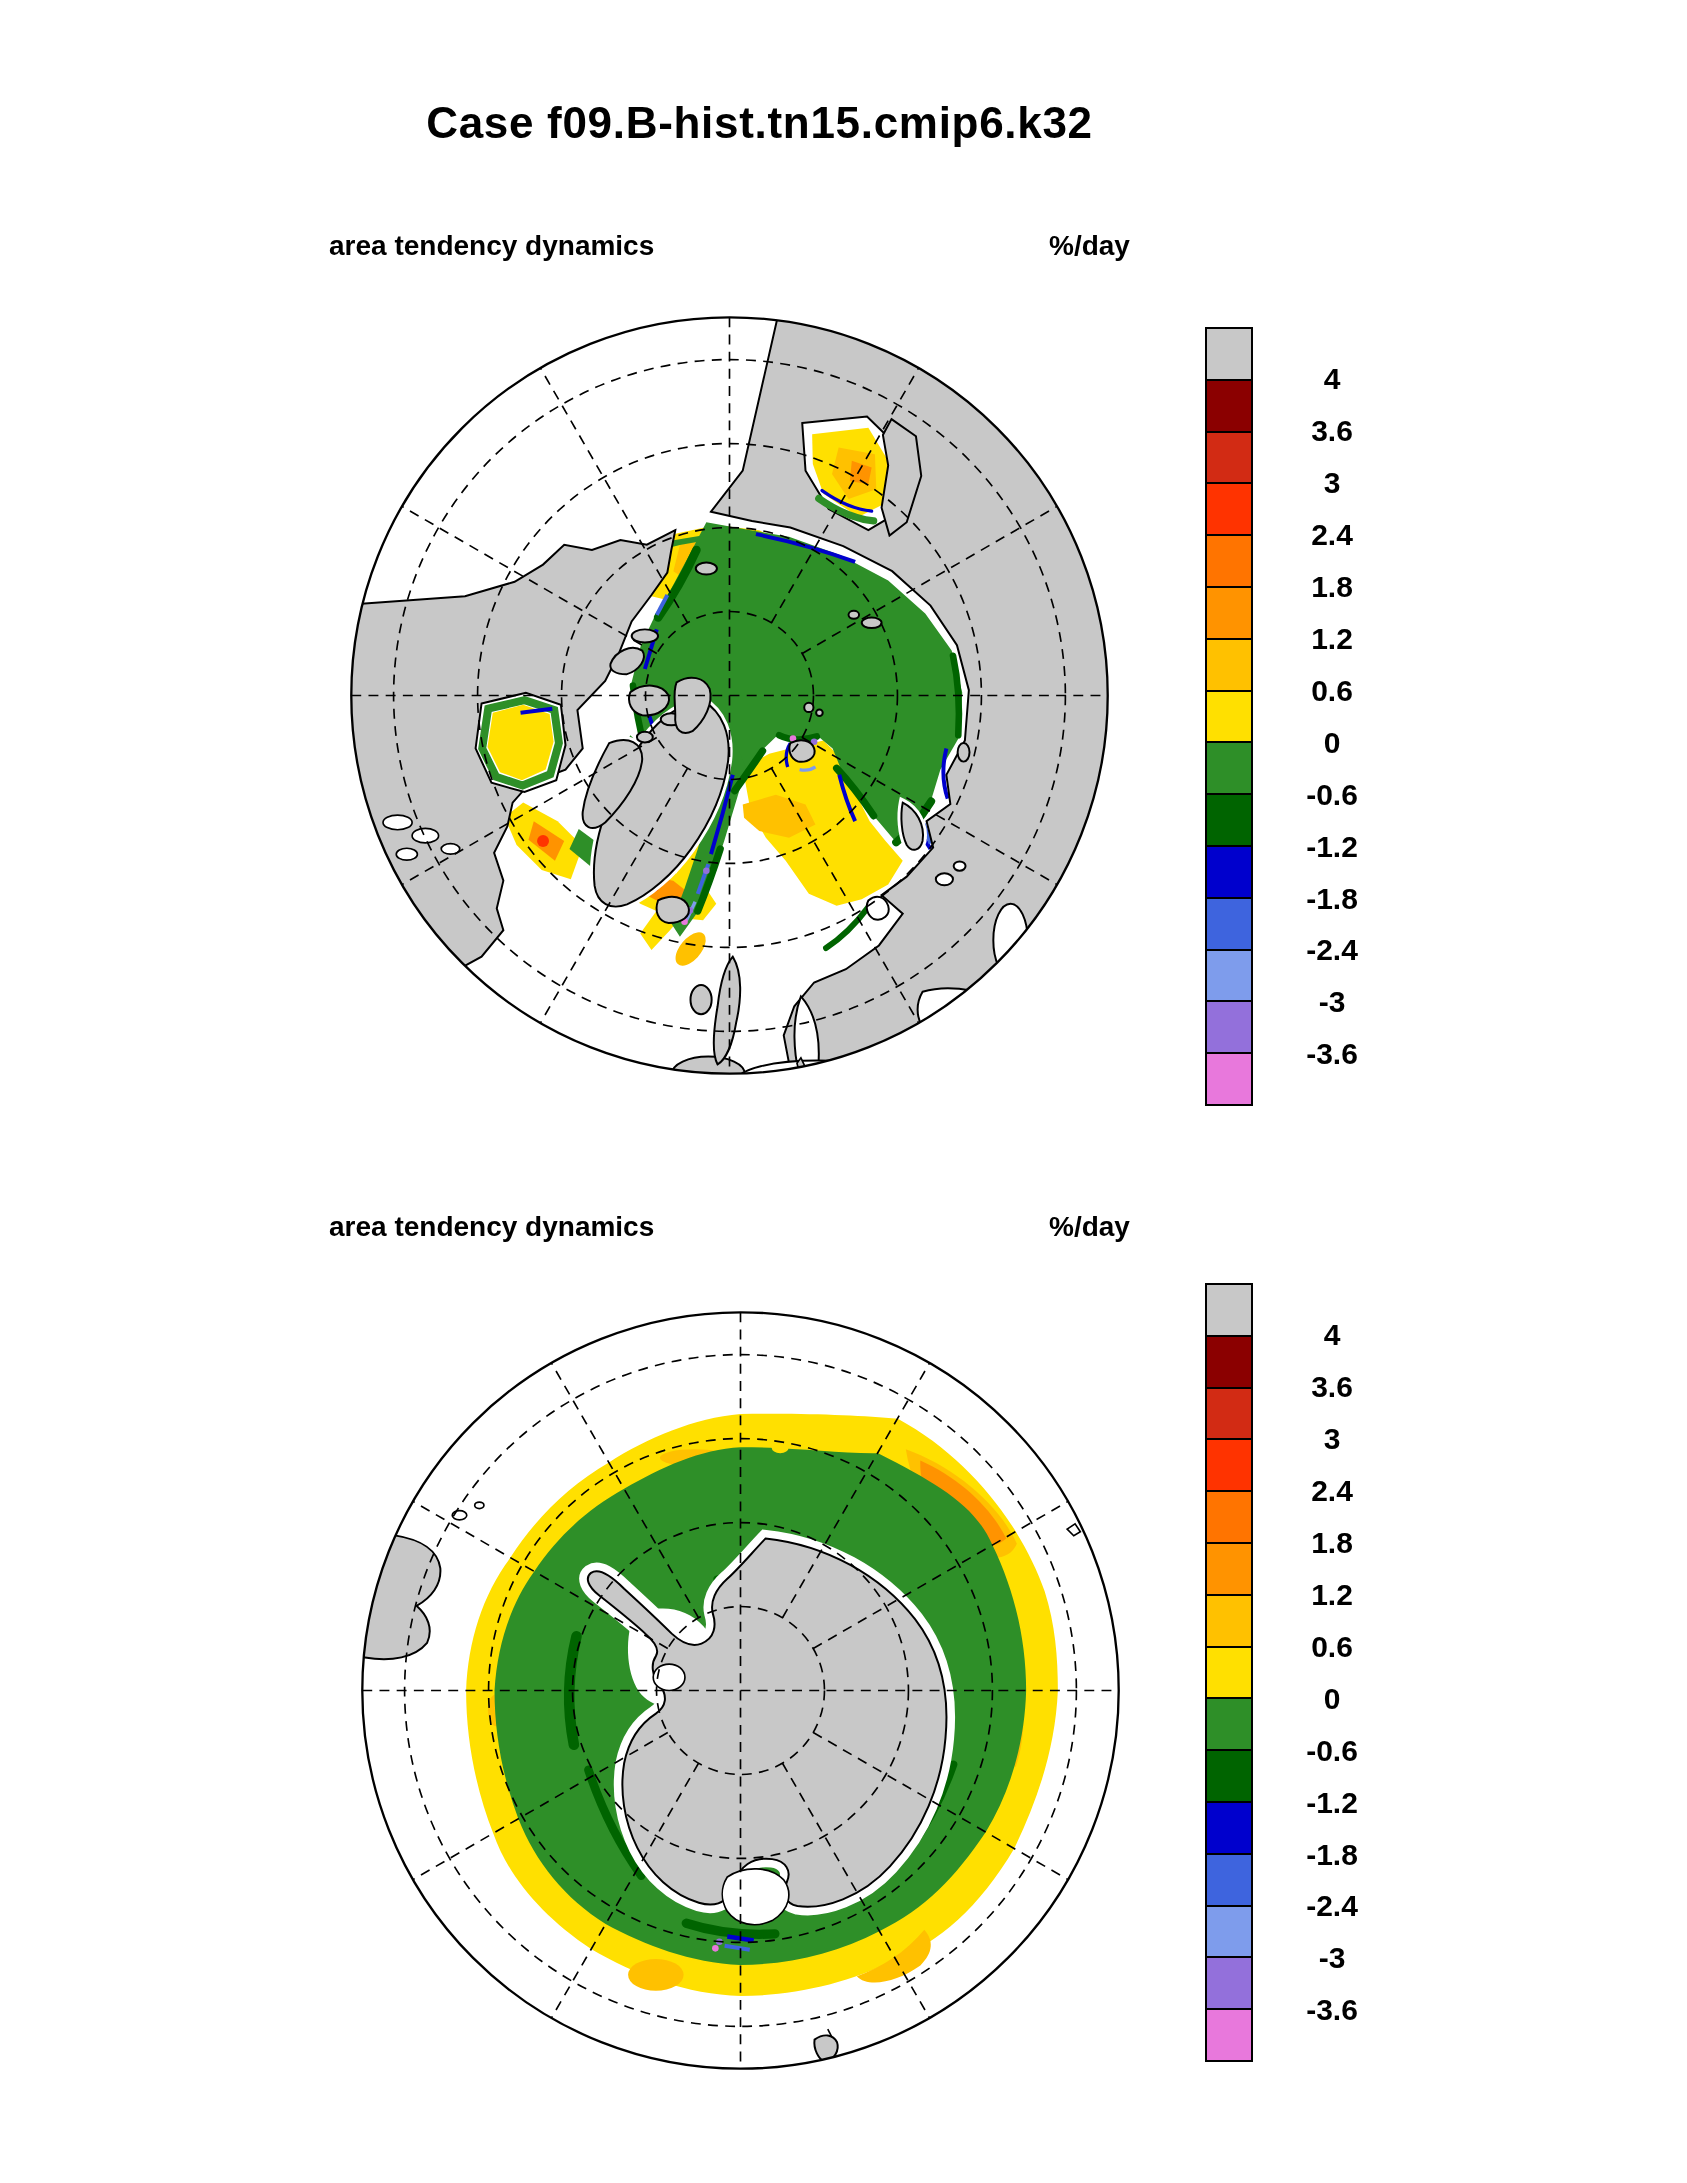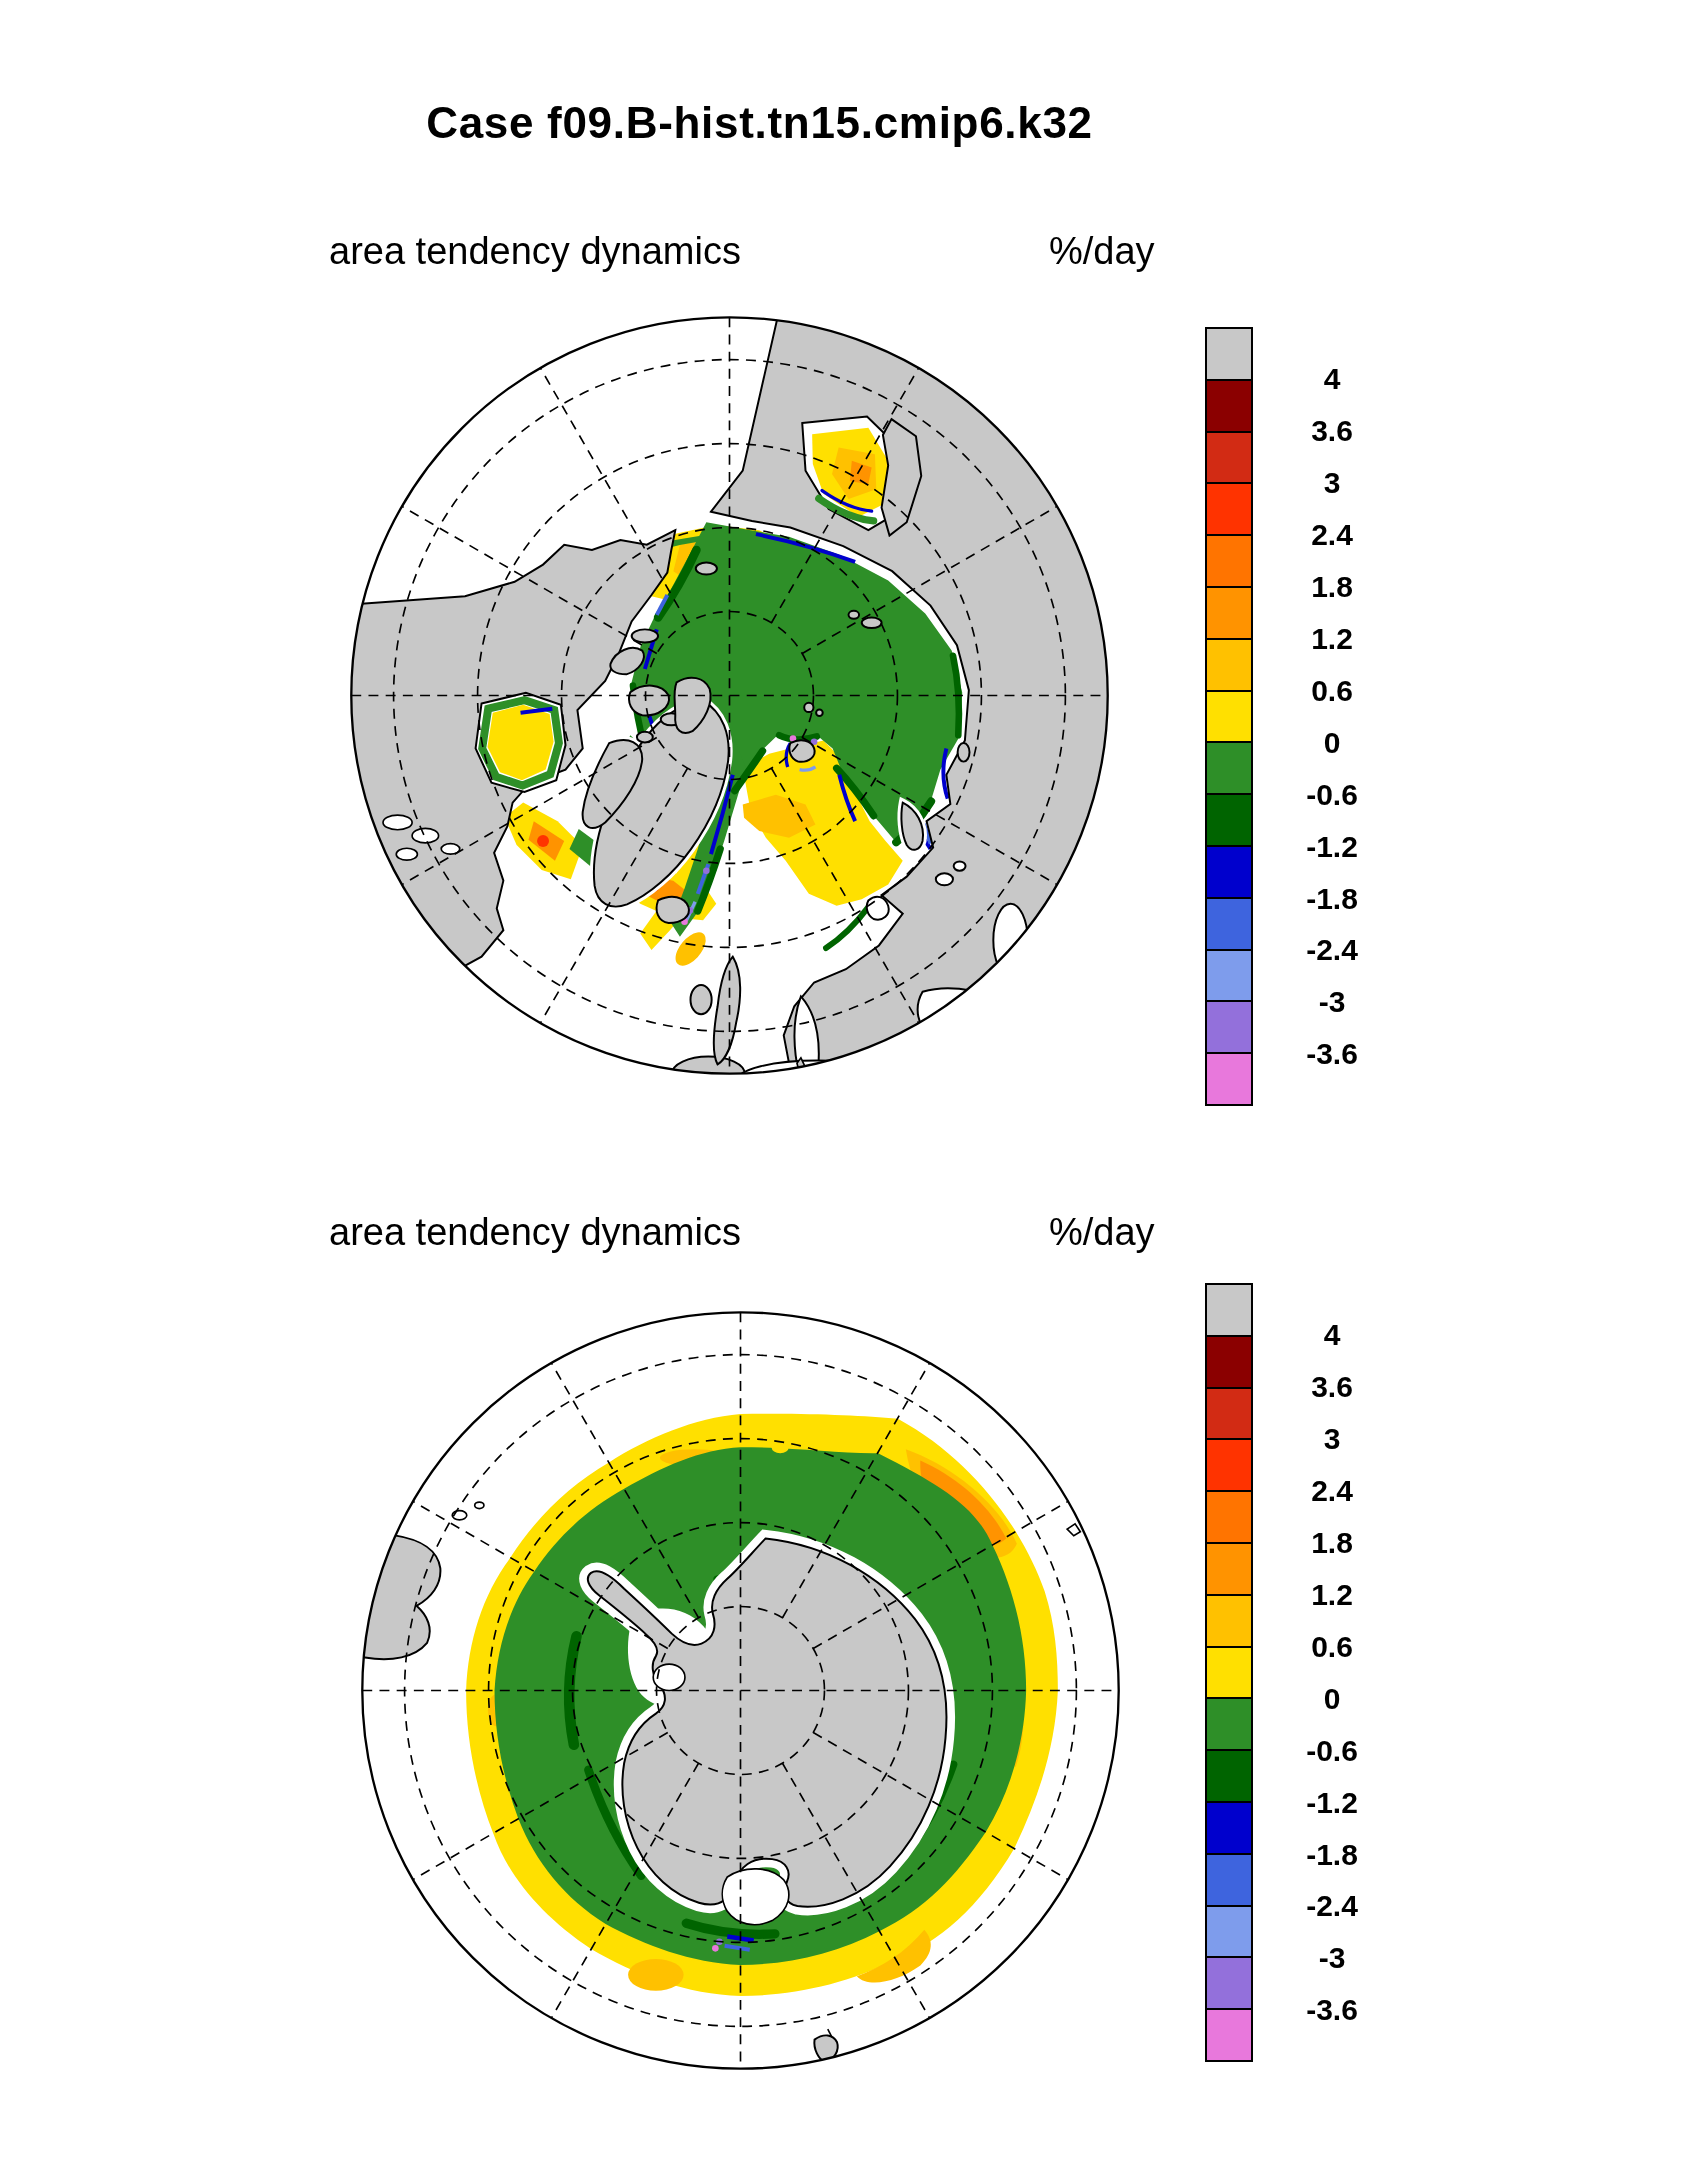--- a/index.html
+++ b/index.html
@@ -1,20 +1,20 @@
 <!DOCTYPE html>
 <html style="font-size:10.6px"><head>
 <meta charset="utf-8">
 <style>
   html,body{margin:0;padding:0;background:#ffffff;}
   .page{position:relative;width:1687px;height:2183px;background:#ffffff;overflow:hidden;
         font-family:"Liberation Sans","DejaVu Sans",sans-serif;color:#000;}
   .title{position:absolute;left:0;width:1519px;text-align:center;font-weight:bold;
          font-size:44px;letter-spacing:0.7px;white-space:pre;}
-  .sub{position:absolute;font-weight:normal;font-size:38px;white-space:pre;}
+  .sub{position:absolute;font-weight:bold;font-size:28px;white-space:pre;}
   .mapsvg{position:absolute;}
   .cbar{position:absolute;width:48px;display:flex;flex-direction:column;}
   .cbar-cell{flex:1 1 auto;border:2px solid #000;margin-top:-2px;}
   .cbar-cell:first-child{margin-top:0;}
   .cbar-labels{position:absolute;width:112px;}
   .cbar-lab{position:absolute;left:0;width:112px;height:33px;line-height:33px;
             text-align:center;font-weight:bold;font-size:30px;}
 </style>
 </head>
 <body>

